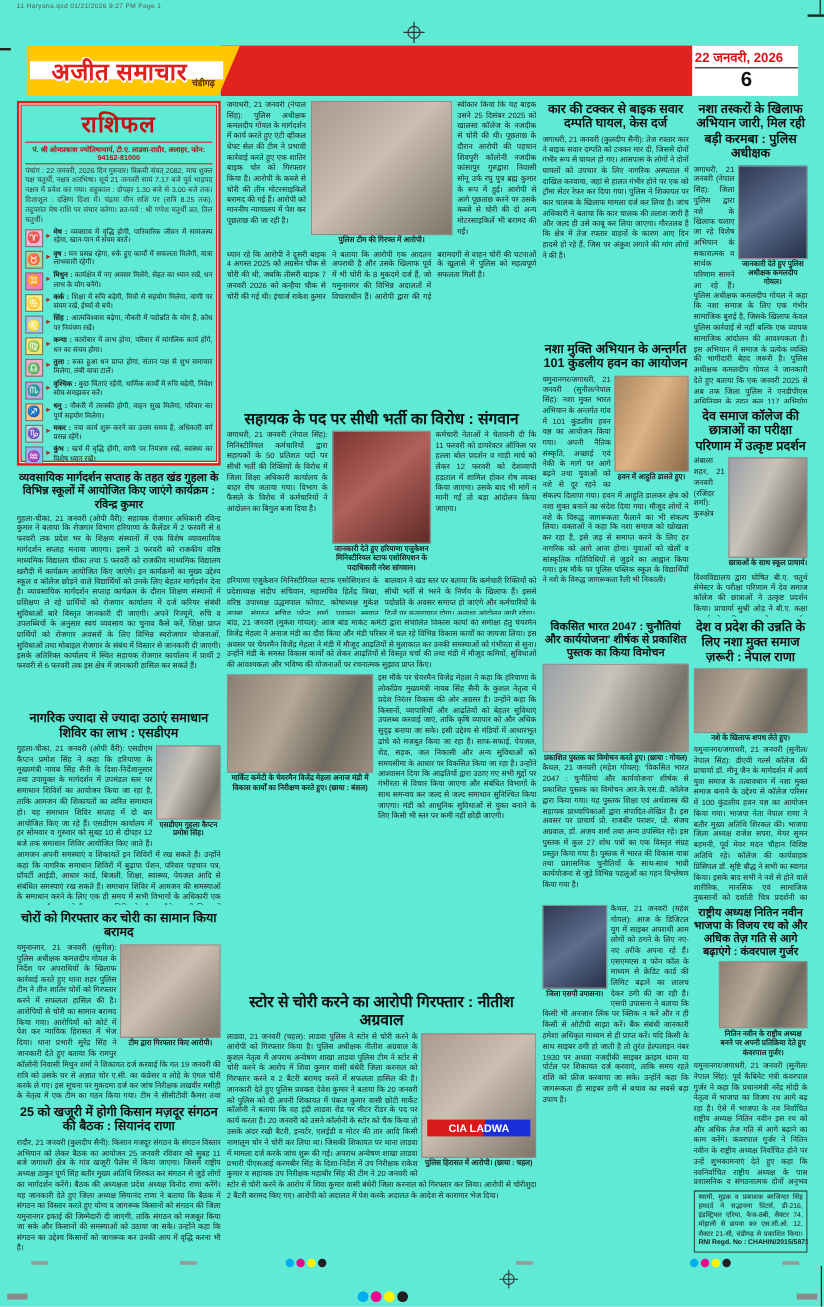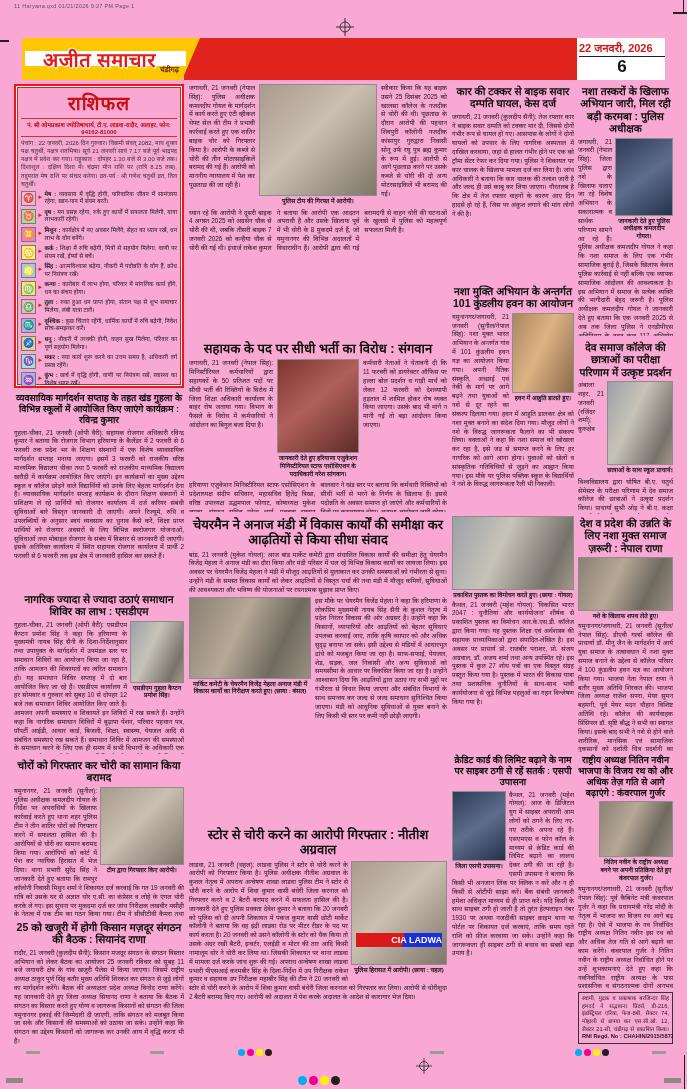--- a/index.html
+++ b/index.html
@@ -1,16 +1,16 @@
 <!DOCTYPE html>
 <html><head>
 <meta charset="utf-8">
 <style>
   html,body{margin:0;padding:0;background:#e8e8e8;}
-  .page{width:687px;height:1089px;position:relative;background:#f9a8d4;overflow:hidden;
+  .page{width:687px;height:1089px;position:relative;background:#5eead4;overflow:hidden;
         font-family:"Liberation Sans",sans-serif;color:#1b1b1b;margin:0 auto;}
   .slug{position:absolute;top:3px;left:14px;font-size:5.5px;color:#555;letter-spacing:.3px;}
   
   .masthead{position:absolute;top:38px;left:22px;right:22px;height:42px;display:flex;}
   .brand-box{width:178px;background:#ffc702;position:relative;z-index:2;
              clip-path:polygon(0 0,100% 0,calc(100% - 18px) 100%,0 100%);
              display:flex;align-items:center;justify-content:center;gap:4px;}
   .brand-box::before{content:"";position:absolute;left:3px;right:14px;top:13px;height:15px;background:#fff;}
   .brand{position:relative;font-size:20px;font-weight:800;color:#e0201c;letter-spacing:.5px;
          text-shadow:1px 0 #fff,-1px 0 #fff,0 1px #fff,0 -1px #fff,1px 1px #fff,-1px -1px #fff;}
@@ -44,21 +44,21 @@
   .row3 .side{flex:1;}
   .midblock{flex:0 0 auto;}
   .ph{box-shadow:inset 0 0 0 1px #8d8d8d;background:linear-gradient(135deg,#a89a8c,#cabfb1 45%,#7e7468);}
   .ph-blue{background:linear-gradient(145deg,#2e3a55,#5d6d8d 50%,#233049);}
   .ph-crowd{background:linear-gradient(115deg,#8a7f74,#b5a896 40%,#6f6a60 72%,#9c9182);}
   .ph-fire{background:linear-gradient(115deg,#a9855e,#dcb384 45%,#8a6848);}
   .ph-room{background:linear-gradient(115deg,#9aa0a8,#c7c3b8 40%,#77726a 80%,#a59a8a);}
   .fr{float:right;margin:0 0 2px 3px;}
   .fl{float:left;margin:0 3px 2px 0;}
   .cia{position:relative;}
-  .cia-label{position:absolute;left:5px;right:5px;bottom:18px;text-align:right;color:#fff;
+  .cia-label{position:absolute;left:5px;right:5px;bottom:18px;text-align:center;color:#fff;
              font-weight:800;font-size:9px;padding:2px 0;
              background:linear-gradient(100deg,#d91a1a 55%,#1a2fd9 55%);}
   
   .zbox{border:2.5px solid #e21b1b;box-shadow:inset 0 0 0 1px #fff,inset 0 0 0 2px #e21b1b;
         padding:4px 5px;margin-bottom:4px;height:304px;overflow:hidden;box-sizing:border-box;}
   .ztitle{color:#c80f0f;font-size:19px;font-weight:900;text-align:center;letter-spacing:1px;margin:0;}
   .zcontact{font-size:6px;color:#b31010;text-align:center;font-weight:bold;
             border-top:1px solid #c33;border-bottom:1px solid #c33;padding:1.5px 0;margin:2px 0;}
   .zintro{font-size:6px;line-height:1.36;text-align:justify;color:#333;margin:0 0 2px;}
   .zrow{display:flex;gap:2.5px;margin-top:2.6px;align-items:flex-start;}
@@ -229,21 +229,20 @@
           <div class="midblock" style="width:82px">
             <div class="ph" style="width:82px;height:94px;background:linear-gradient(140deg,#7c3330,#b0605a 45%,#5e2a26)"></div>
             <div class="cap">जानकारी देते हुए हरियाणा एजुकेशन मिनिस्टीरियल स्टाफ एसोसिएशन के पदाधिकारी नरेश सांगवान।</div>
           </div>
           <p class="bodytxt side">कर्मचारी नेताओं ने चेतावनी दी कि 11 फरवरी को डायरेक्टर ऑफिस पर हल्ला बोल प्रदर्शन व गाड़ी मार्च को लेकर 12 फरवरी को देशव्यापी हड़ताल में शामिल होकर रोष व्यक्त किया जाएगा। उसके बाद भी मांगें न मानी गईं तो बड़ा आंदोलन किया जाएगा।</p>
         </div>
         <p class="bodytxt" style="column-count:2;column-gap:5px;margin-top:2px">हरियाणा एजुकेशन मिनिस्टीरियल स्टाफ एसोसिएशन के प्रदेशाध्यक्ष संदीप सचिवान, महासचिव हितेंद्र त्रिखा, वरिष्ठ उपाध्यक्ष उद्धमपाल फोगाट, कोषाध्यक्ष मुकेश लाम्बा, संगठन सचिव पूरेन्द्र शर्मा, प्रवक्ता सुखान बालवान ने खंड स्तर पर बताया कि कर्मचारी रिक्तियों को सीधी भर्ती से भरने के निर्णय के खिलाफ हैं। इससे पदोन्नति के अवसर समाप्त हो जाएंगे और कर्मचारियों के हितों पर कुठाराघात होगा। अन्यथा आंदोलन जारी रहेगा।</p>
       </div>
 
       <div class="art" style="height:306px">
-        <h2 class="h-lg">चेयरमैन ने अनाज मंडी में विकास कार्यों की समीक्षा कर आढ़तियों से किया सीधा संवाद</h2>
         <p class="bodytxt">बांड, 21 जनवरी (मुकेश गोयल): आज बांड मार्केट कमेटी द्वारा संचालित विकास कार्यों की समीक्षा हेतु चेयरमैन विजेंद्र मेहला ने अनाज मंडी का दौरा किया और मंडी परिसर में चल रहे विभिन्न विकास कार्यों का जायजा लिया। इस अवसर पर चेयरमैन विजेंद्र मेहला ने मंडी में मौजूद आढ़तियों से मुलाकात कर उनकी समस्याओं को गंभीरता से सुना। उन्होंने मंडी के समस्त विकास कार्यों को लेकर आढ़तियों से विस्तृत चर्चा की तथा मंडी में मौजूद कमियों, सुविधाओं की आवश्यकता और भविष्य की योजनाओं पर रचनात्मक सुझाव प्राप्त किए।</p>
         <div style="display:flex;gap:4px;margin-top:2px">
           <div style="width:122px;flex:0 0 122px">
             <div class="ph ph-crowd" style="width:122px;height:82px"></div>
             <div class="cap">मार्किट कमेटी के चेयरमैन विजेंद्र मेहला अनाज मंडी में विकास कार्यों का निरीक्षण करते हुए।  (छाया : बंसल)</div>
           </div>
           <p class="bodytxt" style="flex:1">इस मौके पर चेयरमैन विजेंद्र मेहला ने कहा कि हरियाणा के लोकप्रिय मुख्यमंत्री नायब सिंह सैनी के कुशल नेतृत्व में प्रदेश निरंतर विकास की ओर अग्रसर है। उन्होंने कहा कि किसानों, व्यापारियों और आढ़तियों को बेहतर सुविधाएं उपलब्ध करवाई जाएं, ताकि कृषि व्यापार को और अधिक सुदृढ़ बनाया जा सके। इसी उद्देश्य से मंडियों में आधारभूत ढांचे को मजबूत किया जा रहा है। साफ-सफाई, पेयजल, शेड, सड़क, जल निकासी और अन्य सुविधाओं को समयसीमा के आधार पर विकसित किया जा रहा है। उन्होंने आश्वासन दिया कि आढ़तियों द्वारा उठाए गए सभी मुद्दों पर गंभीरता से विचार किया जाएगा और संबंधित विभागों के साथ समन्वय कर जल्द से जल्द समाधान सुनिश्चित किया जाएगा। मंडी को आधुनिक सुविधाओं से युक्त बनाने के लिए किसी भी स्तर पर कमी नहीं छोड़ी जाएगी।</p>
         </div>
       </div>
 
@@ -292,20 +291,21 @@
               <div class="cap">छात्राओं के साथ स्कूल प्राचार्य।</div>
             </div>
             <p class="bodytxt">अंबाला शहर, 21 जनवरी (रजिंदर शर्मा): कुरुक्षेत्र विश्वविद्यालय द्वारा घोषित बी.ए. चतुर्थ सेमेस्टर के परीक्षा परिणाम में देव समाज कॉलेज की छात्राओं ने उत्कृष्ट प्रदर्शन किया। प्राचार्या सुश्री ओड़ ने बी.ए. कक्षा इंचार्ज प्रो. सरिता गुप्ता के साथ आर्ट्स विभाग की सभी शिक्षिकाओं एवं छात्राओं को हार्दिक बधाई देकर प्रोत्साहित किया। इनमें कनिका अग्निहोत्री ने 91 प्रतिशत अंकों के साथ प्रथम स्थान प्राप्त किया। हरलीन कौर ने 90.8 प्रतिशत अंकों के साथ द्वितीय स्थान हासिल किया, जबकि महकप्रीत कौर ने 90.2 प्रतिशत अंकों के साथ तृतीय स्थान प्राप्त किया। उल्लेखनीय है कि इन छात्राओं ने न केवल शैक्षणिक क्षेत्र में उत्कृष्ट प्रदर्शन किया, बल्कि अन्य सह-पाठ्यक्रम गतिविधियों में भी बढ़-चढ़कर भाग लेकर कई पुरस्कार जीतकर कॉलेज का नाम रोशन किया।</p>
           </div>
         </div>
       </div>
 
       <div class="rrow" style="height:238px">
         <div class="rA">
           <div class="art" style="height:236px">
+            <h2 class="h-sm">विकसित भारत 2047 : चुनौतियां और कार्ययोजना' शीर्षक से प्रकाशित पुस्तक का किया विमोचन</h2>
             <div>
               <div class="ph ph-room" style="width:122px;height:74px"></div>
               <div class="cap">प्रकाशित पुस्तक का विमोचन करते हुए। (छाया : गोयल)</div>
             </div>
             <p class="bodytxt">कैथल, 21 जनवरी (महेश गोयल): 'विकसित भारत 2047 : चुनौतियां और कार्ययोजना' शीर्षक से प्रकाशित पुस्तक का विमोचन आर.के.एस.डी. कॉलेज द्वारा किया गया। यह पुस्तक शिक्षा एवं अर्थशास्त्र की सहायक प्राध्यापिकाओं द्वारा संपादित-लेखित है। इस अवसर पर प्राचार्य प्रो. राजबीर पराशर, प्रो. संजय अग्रवाल, डॉ. अजय शर्मा तथा अन्य उपस्थित रहे। इस पुस्तक में कुल 27 शोध पत्रों का एक विस्तृत संग्रह प्रस्तुत किया गया है। पुस्तक में भारत की विकास यात्रा तथा प्रशासनिक चुनौतियों के साथ-साथ भावी कार्ययोजना से जुड़े विभिन्न पहलुओं का गहन विश्लेषण किया गया है।</p>
           </div>
         </div>
         <div class="rB">
           <div class="art" style="height:236px">
             <h2 class="h-md">देश व प्रदेश की उन्नति के लिए नशा मुक्त समाज ज़रूरी : नेपाल राणा</h2>
@@ -314,21 +314,20 @@
               <div class="cap">नशे के खिलाफ शपथ लेते हुए।</div>
             </div>
             <p class="bodytxt">यमुनानगर/जगाधरी, 21 जनवरी (सुनील/नेपाल सिंह): डीएवी गर्ल्स कॉलेज की प्राचार्या डॉ. मीनू जैन के मार्गदर्शन में आर्य युवा समाज के तत्वावधान में नशा मुक्त समाज बनाने के उद्देश्य से कॉलेज परिसर में 100 कुंडलीय हवन यज्ञ का आयोजन किया गया। भाजपा नेता नेपाल राणा ने बतौर मुख्य अतिथि शिरकत की। भाजपा जिला अध्यक्ष राजेश सपरा, मेयर सुमन बहमनी, पूर्व मेयर मदन चौहान विशिष्ट अतिथि रहे। कॉलेज की कार्यवाहक प्रिंसिपल डॉ. सृष्टि बौद्ध ने सभी का स्वागत किया। इसके बाद सभी ने नशे से होने वाले शारीरिक, मानसिक एवं सामाजिक नुकसानों को दर्शाती चित्र प्रदर्शनी का अवलोकन किया। इस दौरान सभी को नशे से दूर रहने व लोगों को जागरूक करने की शपथ भी दिलाई गई। नेपाल राणा ने कहा कि नशा मुक्त समाज ही प्रदेश व देश की उन्नति का आधार है।</p>
           </div>
         </div>
       </div>
 
       <div class="rrow" style="height:290px">
         <div class="rA">
           <div class="art" style="height:288px">
-            <h2 class="h-sm">क्रेडिट कार्ड की लिमिट बढ़ाने के नाम पर साइबर ठगी से रहें सतर्क : एसपी उपासना</h2>
             <div class="fl" style="width:54px">
               <div class="ph ph-blue" style="width:54px;height:70px"></div>
               <div class="cap">जिला एसपी उपासना।</div>
             </div>
             <p class="bodytxt">कैथल, 21 जनवरी (महेश गोयल): आज के डिजिटल युग में साइबर अपराधी आम लोगों को ठगने के लिए नए-नए तरीके अपना रहे हैं। एसएमएस व फोन कॉल के माध्यम से क्रेडिट कार्ड की लिमिट बढ़ाने का लालच देकर ठगी की जा रही है। एसपी उपासना ने बताया कि किसी भी अनजान लिंक पर क्लिक न करें और न ही किसी से ओटीपी साझा करें। बैंक संबंधी जानकारी हमेशा अधिकृत माध्यम से ही प्राप्त करें। यदि किसी के साथ साइबर ठगी हो जाती है तो तुरंत हेल्पलाइन नंबर 1930 पर अथवा नजदीकी साइबर क्राइम थाना या पोर्टल पर शिकायत दर्ज करवाएं, ताकि समय रहते राशि को फ्रीज करवाया जा सके। उन्होंने कहा कि जागरूकता ही साइबर ठगी से बचाव का सबसे बड़ा उपाय है।</p>
           </div>
         </div>
         <div class="rB" style="display:flex;flex-direction:column">
           <div class="art" style="height:234px">
             <h2 class="h-sm">राष्ट्रीय अध्यक्ष नितिन नवीन भाजपा के विजय रथ को और अधिक तेज़ गति से आगे बढ़ाएंगे : कंवरपाल गुर्जर</h2>

